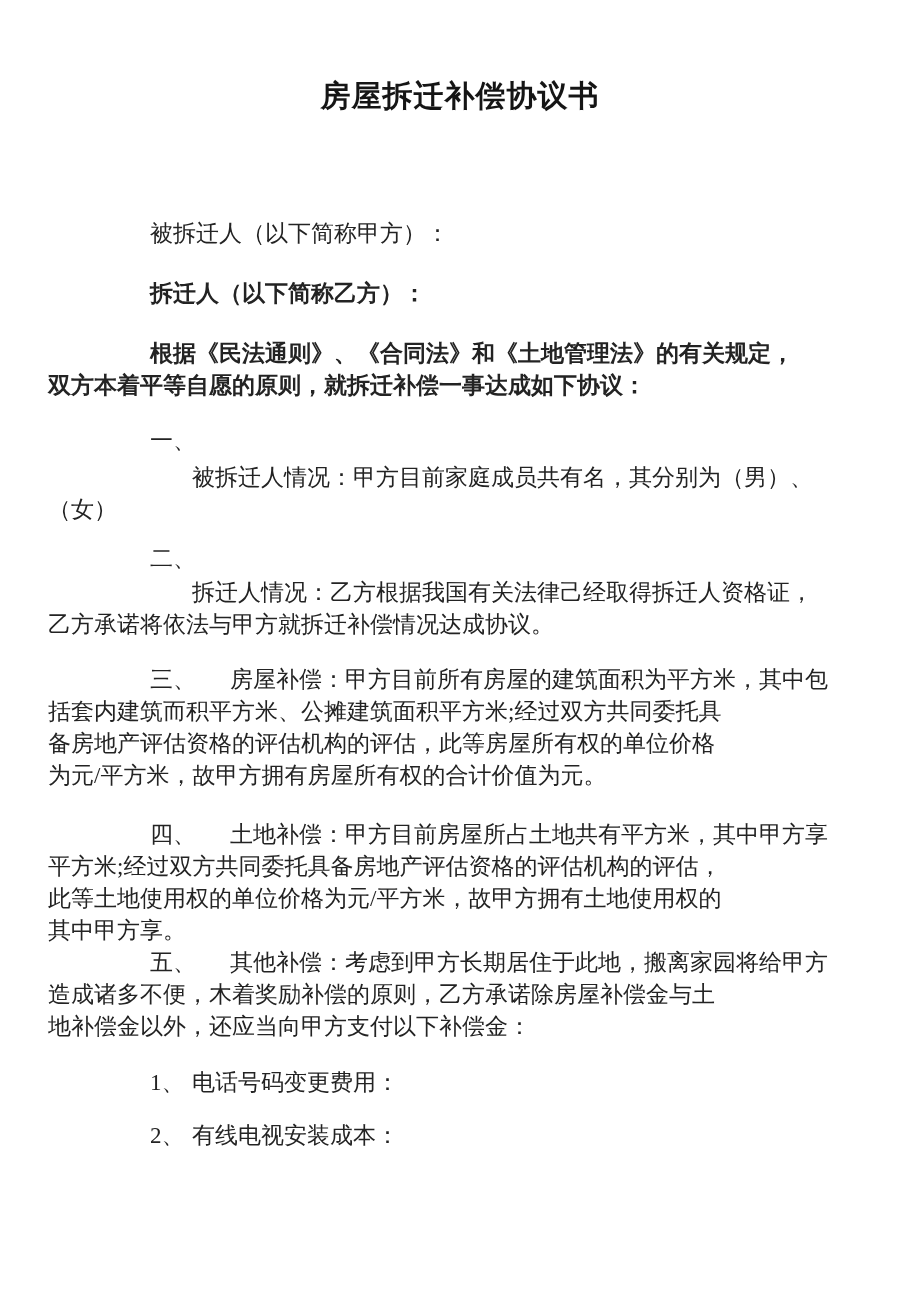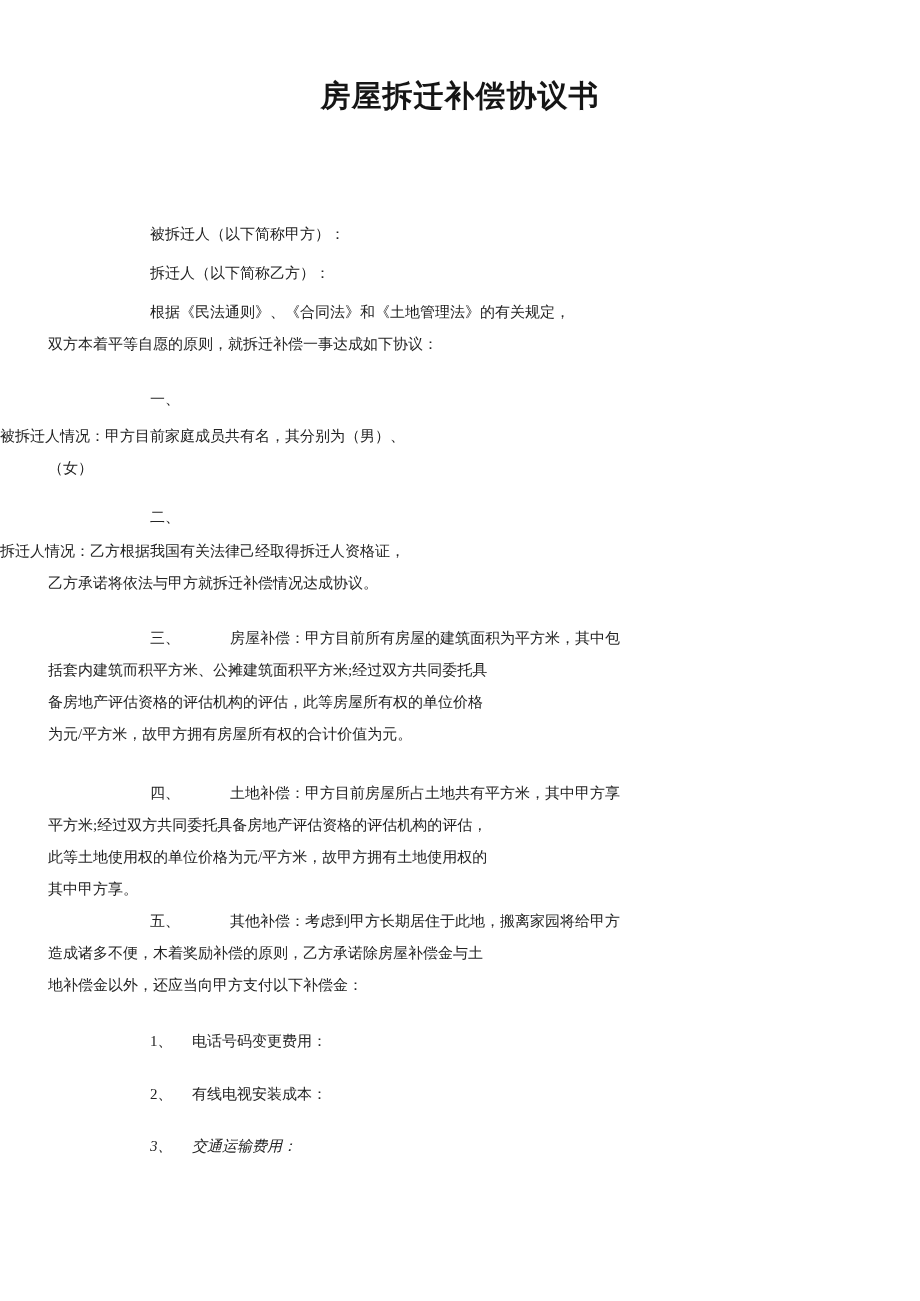--- a/index.html
+++ b/index.html
@@ -22,41 +22,41 @@
     margin: 0;
     text-align: center;
     font-size: 30px;
     line-height: 36px;
     font-weight: bold;
     color: #151515;
     letter-spacing: 1px;
     font-family: "Liberation Serif", "DejaVu Serif", serif;
   }
   .line {
-    font-size: 15px;
+    font-size: 23px;
     line-height: 32px;
     color: #232323;
     white-space: pre;
     font-family: "Liberation Serif", "DejaVu Serif", serif;
   }
   .l-body   { padding-left: 48px; }
   .l-first  { padding-left: 150px; }
-  .l-hang   { }
+  .l-hang   { padding-left: 192px; }
   .l-secnum { padding-left: 150px; }
   .sec-num  { display: inline-block; width: 80px; }
   .item-num { display: inline-block; width: 42px; }
   .mt104 { margin-top: 104px; }
   .mt28  { }
   .mt27  { margin-top: 27px; }
   .mt24  { margin-top: 24px; }
   .mt23  { margin-top: 23px; }
   .mt21  { margin-top: 21px; }
   .mt20  { margin-top: 20px; font-style: italic; }
   .mt17  { margin-top: 17px; }
-  .mt16  { margin-top: 7px; }
+  .mt16  { margin-top: 28px; font-weight: bold; }
   .mt5   { margin-top: 5px; }
   .mt2   { margin-top: 2px; }
 </style>
 </head>
 <body>
 
 <div class="page">
 
   <h1 class="doc-title">房屋拆迁补偿协议书</h1>
 

